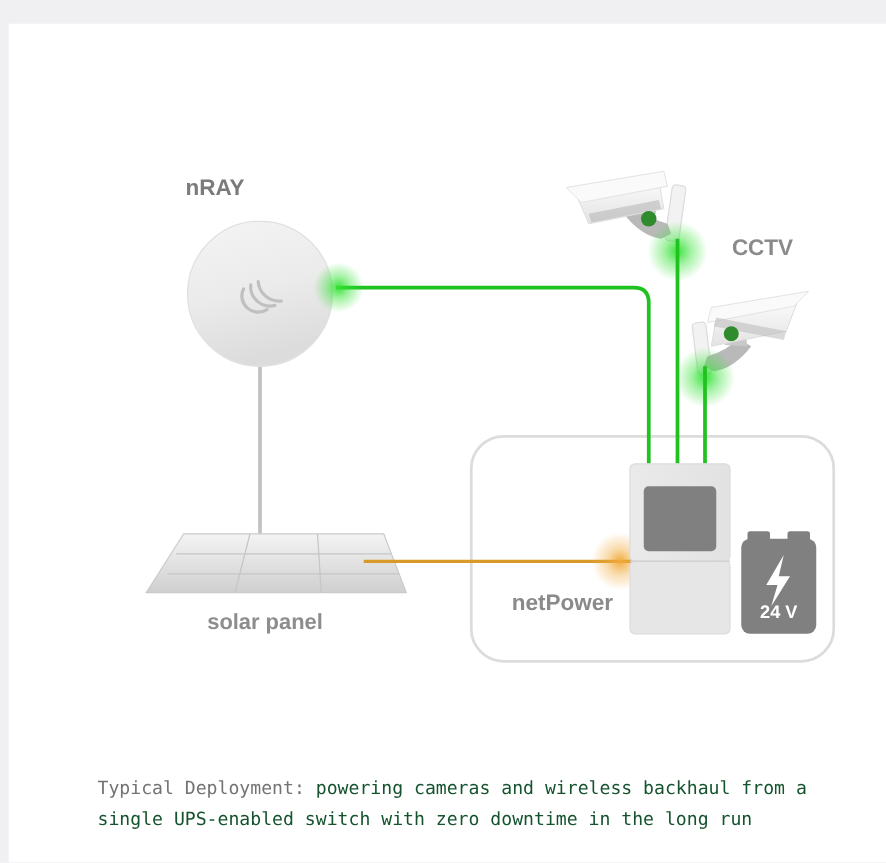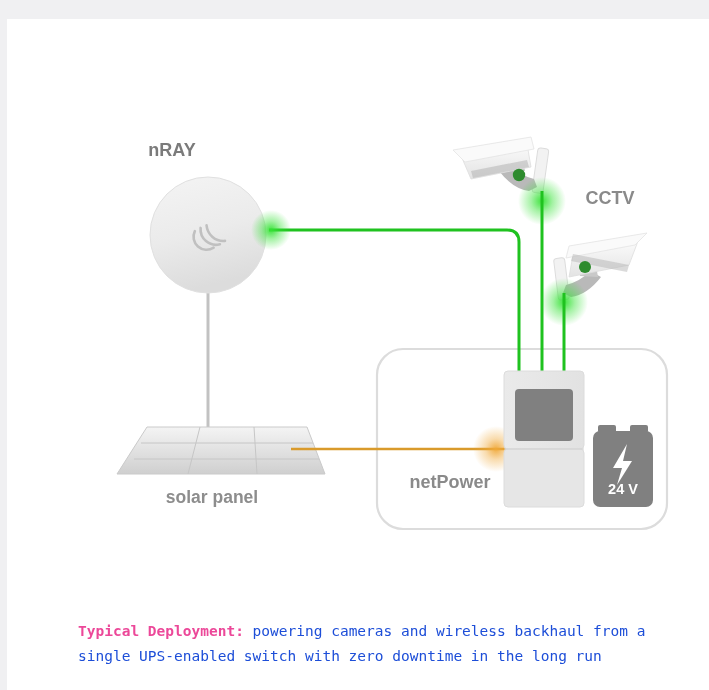--- a/index.html
+++ b/index.html
@@ -49,25 +49,25 @@
     left: 71px;
     top: 600px;
     width: 620px;
     font-family: "DejaVu Sans Mono", "Liberation Mono", monospace;
     font-size: 14.5px;
     line-height: 25px;
     color: #4d4d4d;
     letter-spacing: 0px;
   }
   #caption .cap-strong {
-    font-weight: bold;
-    color: #ec4899;
+    font-weight: normal;
+    color: #737373;
   }
   #caption .cap-rest {
-    color: #1d4ed8;
+    color: #14532d;
   }
 </style>
 </head>
 <body>
 
 <div id="page">
 
   <div id="card">
 
     <div id="diagram">

